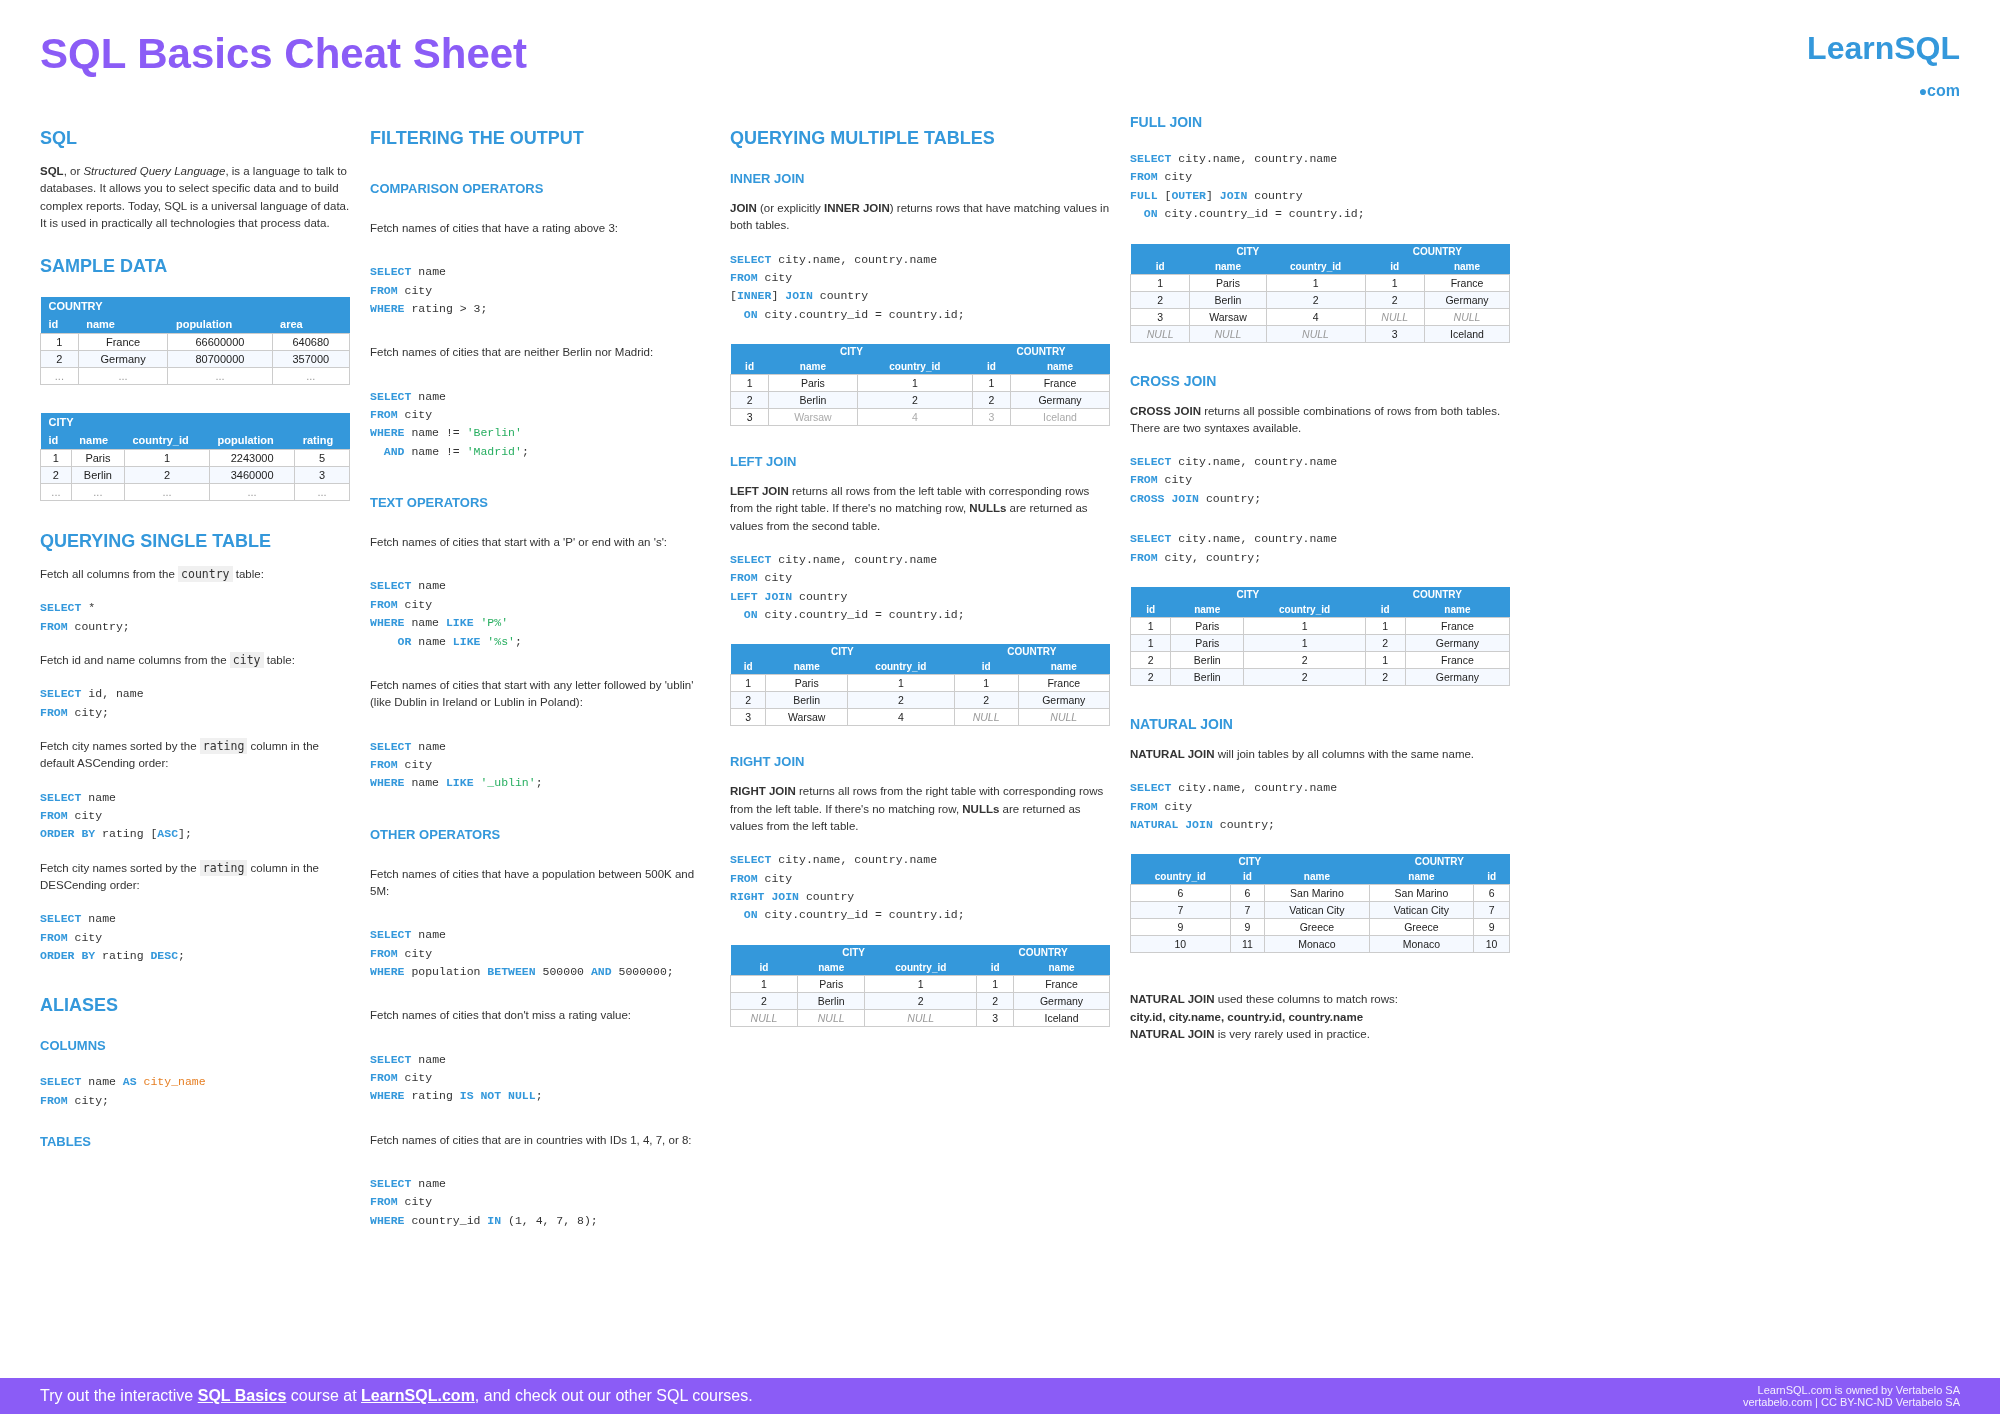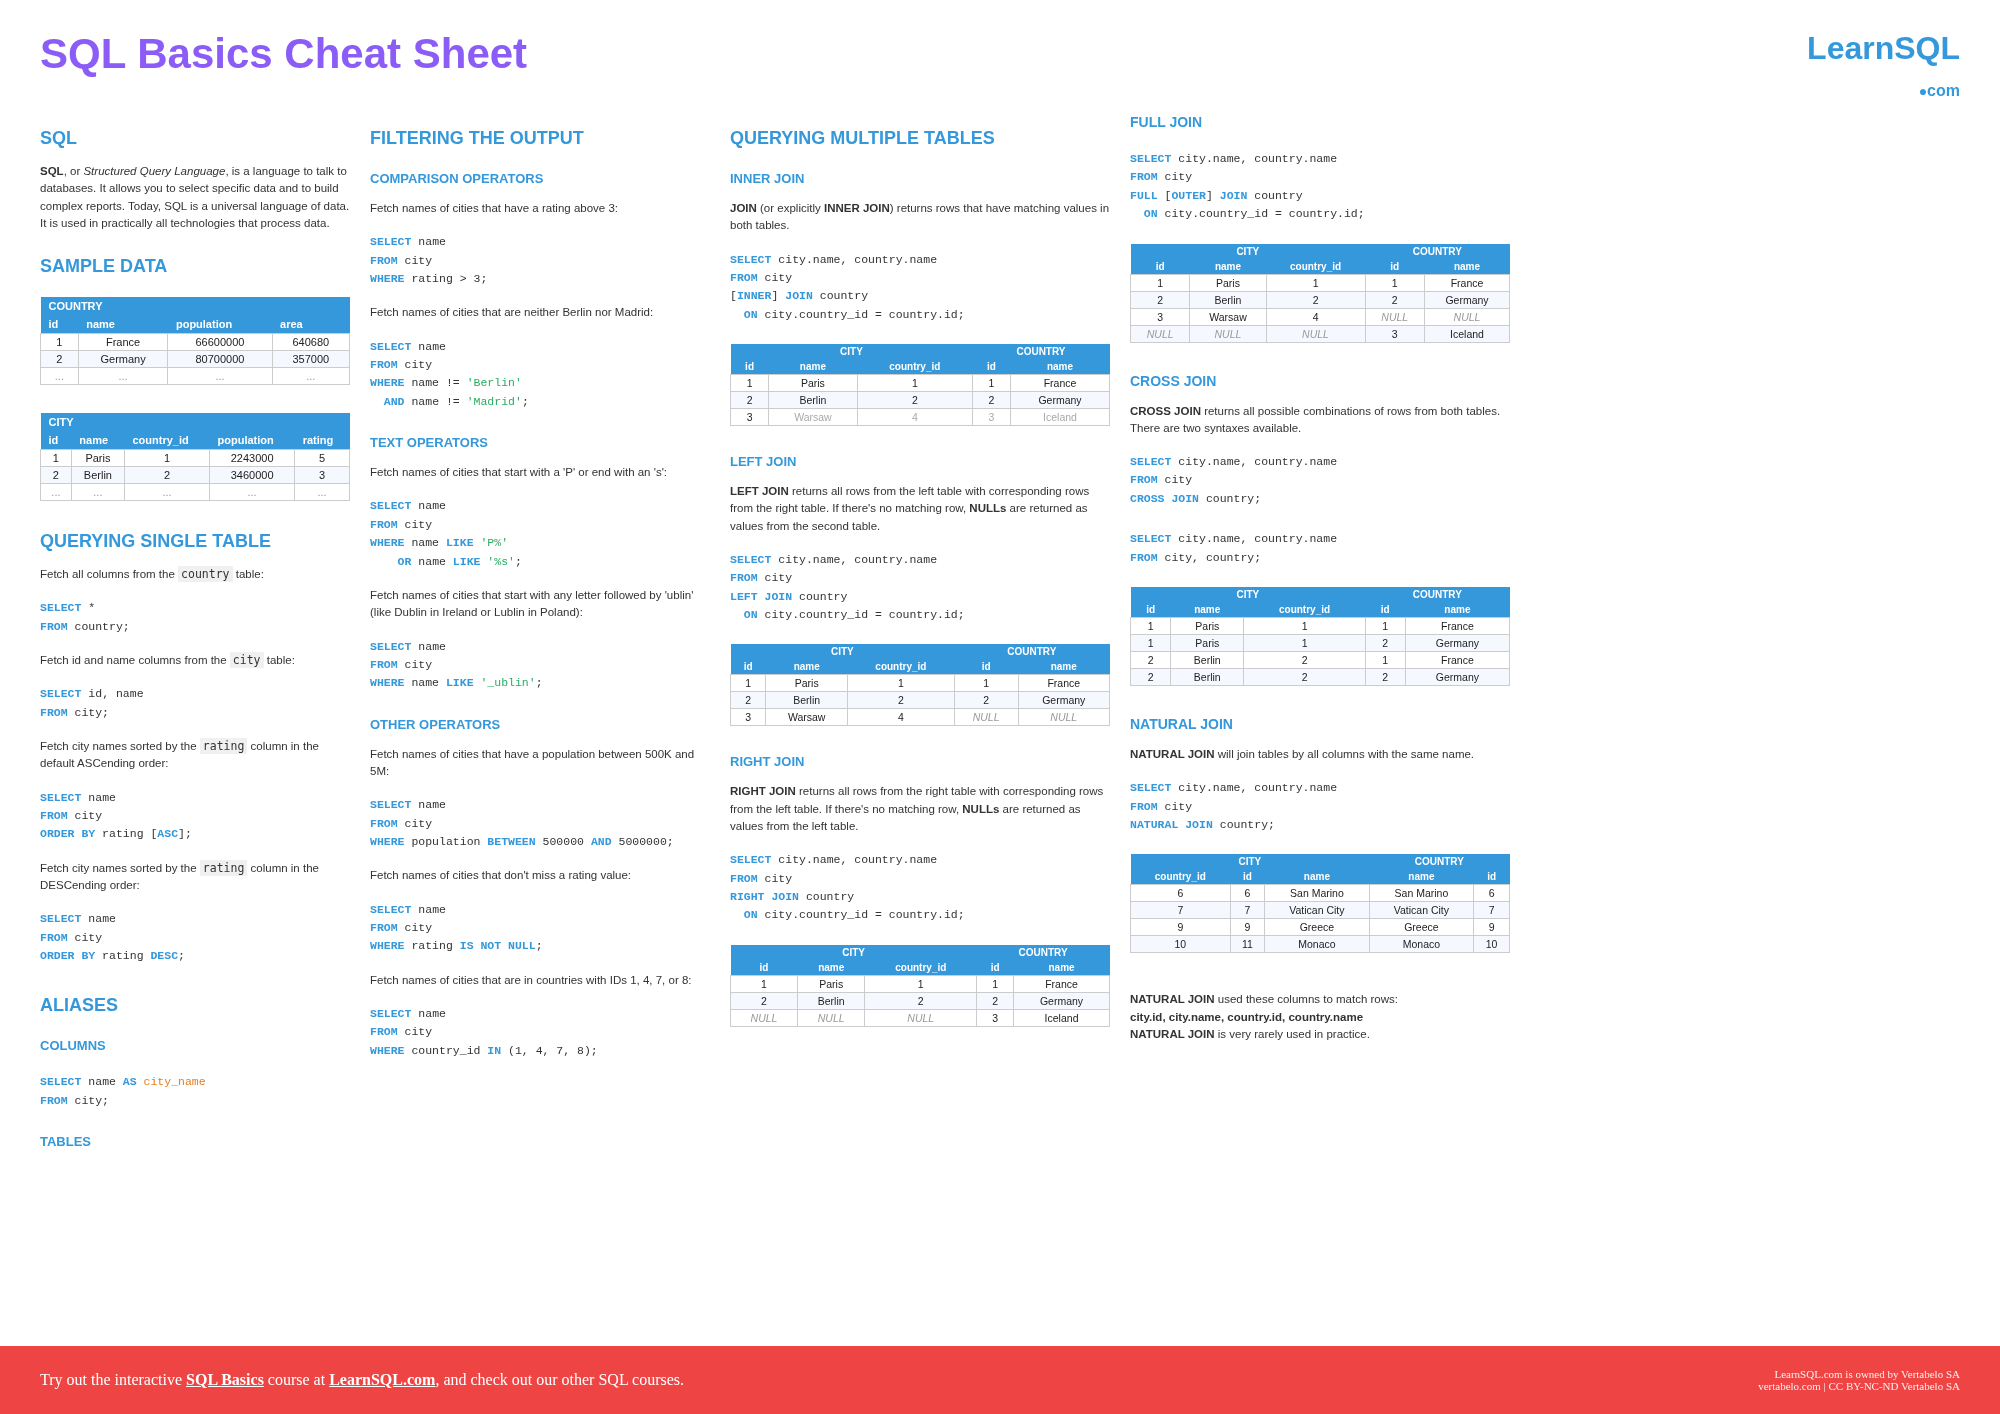--- a/index.html
+++ b/index.html
@@ -38,21 +38,21 @@
     
     .data-table { border-collapse: collapse; font-size: 11px; margin: 6px 0; width: 100%; }
     .data-table th { background: #3498db; color: #fff; padding: 3px 8px; text-align: left; font-weight: 700; }
     .data-table td { border: 1px solid #ccc; padding: 2px 8px; text-align: center; }
     .data-table .sub-header { background: #dce8f5; color: #333; font-weight: 700; }
     .data-table tr:nth-child(even) td { background: #f5f9ff; }
     .data-table tr:nth-child(odd) td { background: #fff; }
     .gray-row td { color: #999; }
     
     
-    .footer { background: #ef4444; color: #fff; padding: 22px 40px; display: flex; justify-content: space-between; align-items: center; margin-top: 20px; font-family: Liberation Serif, serif; }
+    .footer { background: #8b5cf6; color: #fff; padding: 6px 40px; display: flex; justify-content: space-between; align-items: center; margin-top: 20px; }
     .footer-text { font-size: 16px; }
     .footer-text a { color: #fff; text-decoration: underline; font-weight: 700; }
     .footer-right { font-size: 11px; text-align: right; color: rgba(255,255,255,0.9); }
     
     
     .result-table { border-collapse: collapse; font-size: 10.5px; width: 100%; margin: 4px 0; }
     .result-table th { background: #3498db; color: #fff; padding: 2px 6px; text-align: center; font-size: 10px; font-weight: 700; }
     .result-table th.city-h { background: #3498db; }
     .result-table th.country-h { background: #3498db; }
     .result-table td { border: 1px solid #ccc; padding: 2px 5px; text-align: center; }
@@ -195,21 +195,21 @@
       <div class="section-title">ALIASES</div>
       <div class="subsection-title">COLUMNS</div>
       <div class="code-block">
         <span class="kw">SELECT</span> name <span class="kw">AS</span> <span class="alias-color">city_name</span><br>
         <span class="kw">FROM</span> city;
       </div>
 
       <div class="subsection-title">TABLES</div>
     </div>
 
-    <div class="col" style="max-width: 340px; min-width: 300px;">
+    <div class="col" style="max-width: 340px; min-width: 300px; gap: 20px;">
 
       <div class="section-title">FILTERING THE OUTPUT</div>
       <div class="subsection-title">COMPARISON OPERATORS</div>
 
       <div class="body-text">Fetch names of cities that have a rating above 3:</div>
       <div class="code-block">
         <span class="kw">SELECT</span> name<br>
         <span class="kw">FROM</span> city<br>
         <span class="kw">WHERE</span> rating &gt; 3;
       </div>

